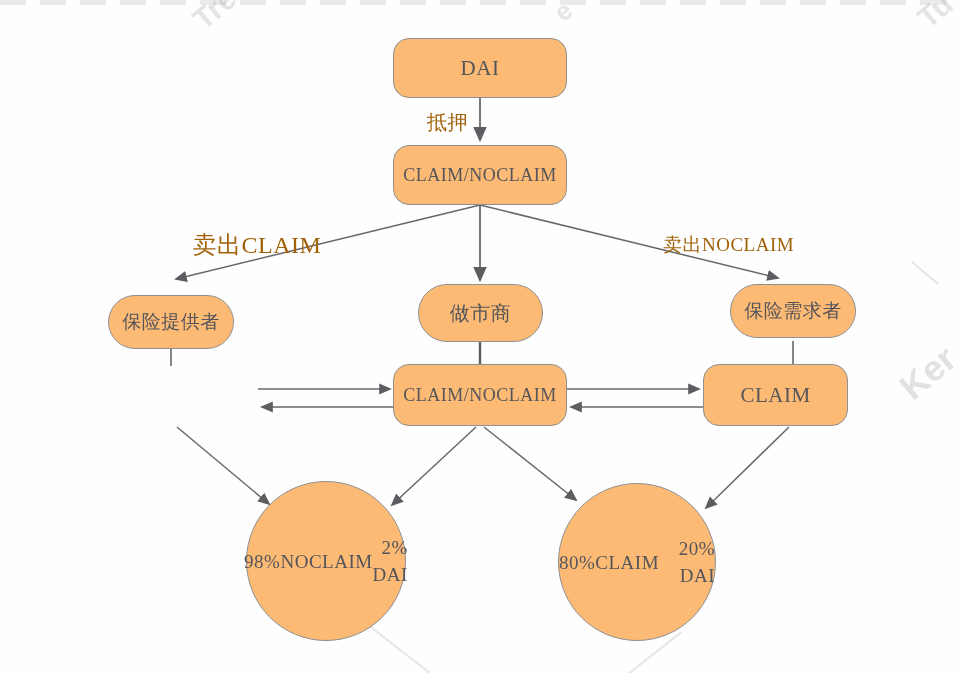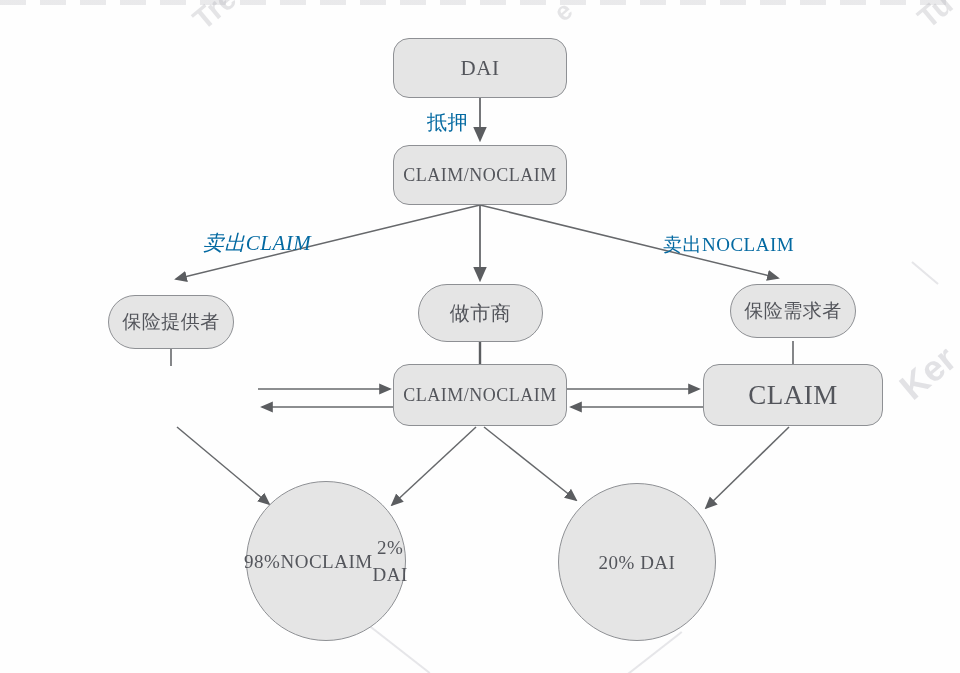--- a/index.html
+++ b/index.html
@@ -7,29 +7,29 @@
     position:relative;width:960px;height:673px;background:#fefefe;overflow:hidden;
     font-family:"Liberation Serif","DejaVu Serif",serif;color:#53555b;
   }
   .top-dashes{
     position:absolute;left:0;top:0;width:960px;height:5px;
     background:repeating-linear-gradient(90deg,#e6e6e8 0 26px,transparent 26px 40px);
     opacity:.85;
   }
   .edge-layer{position:absolute;left:0;top:0;width:960px;height:673px;z-index:1;}
   .node{
-    position:absolute;z-index:2;background:#e5e5e5;border:1.5px solid #8e9094;
-    display:flex;align-items:center;justify-content:center;text-align:center;
+    position:absolute;z-index:2;background:#fdba74;border:1.5px solid #8e9094;
+    display:flex;align-items:center;justify-content:center;text-align:right;
     letter-spacing:.5px;box-sizing:border-box;
   }
   .rect{border-radius:16px;}
   .pill{border-radius:30px;}
   .circle{border-radius:50%;border-width:1px;flex-direction:row;line-height:27px;}
   .edge-label{
-    position:absolute;z-index:3;letter-spacing:.5px;color:#0369a1;
+    position:absolute;z-index:3;letter-spacing:.5px;color:#a16207;
   }
   .wm{
     position:absolute;z-index:0;color:rgba(168,168,175,.30);
     font-family:"Liberation Sans",sans-serif;font-weight:bold;
     transform:rotate(-40deg);user-select:none;
   }
   .wm-stroke{
     position:absolute;z-index:0;height:2px;background:rgba(206,206,212,.5);
   }
 </style>
@@ -83,30 +83,31 @@
 
   <div class="node pill" style="left:108px;top:288px;width:126px;height:54px;font-size:19px;margin-top:7px;">保险提供者</div>
 
   <div class="node pill" style="left:418px;top:284px;width:125px;height:58px;font-size:20px;">做市商</div>
 
   <div class="node pill" style="left:730px;top:284px;width:126px;height:54px;font-size:19px;">保险需求者</div>
 
 
   <div class="node rect" style="left:393px;top:364px;width:174px;height:62px;font-size:18px;">CLAIM/NOCLAIM</div>
 
-  <div class="node rect" style="left:703px;top:364px;width:180px;height:62px;font-size:27px;">CLAIM</div>
+  <div class="node rect" style="left:703px;top:364px;width:145px;height:62px;font-size:21px;">CLAIM</div>
 
   <div class="node circle" style="left:246px;top:481px;width:160px;height:160px;font-size:19px;">
     <div>98%NOCLAIM</div>
     <div>2% DAI</div>
   </div>
 
   <div class="node circle" style="left:558px;top:483px;width:158px;height:158px;font-size:19px;">
+    <div>80%CLAIM</div>
     <div>20% DAI</div>
   </div>
 
   <div class="edge-label" style="left:400px;top:109px;width:68px;text-align:right;font-size:20px;">抵押</div>
 
-  <div class="edge-label" style="left:177px;top:229px;width:160px;text-align:center;font-size:21px;font-style:italic;">卖出CLAIM</div>
+  <div class="edge-label" style="left:177px;top:229px;width:160px;text-align:center;font-size:24px;">卖出CLAIM</div>
 
   <div class="edge-label" style="left:663px;top:232px;width:180px;text-align:left;font-size:19px;">卖出NOCLAIM</div>
 
 </div>
 
 </body></html>

